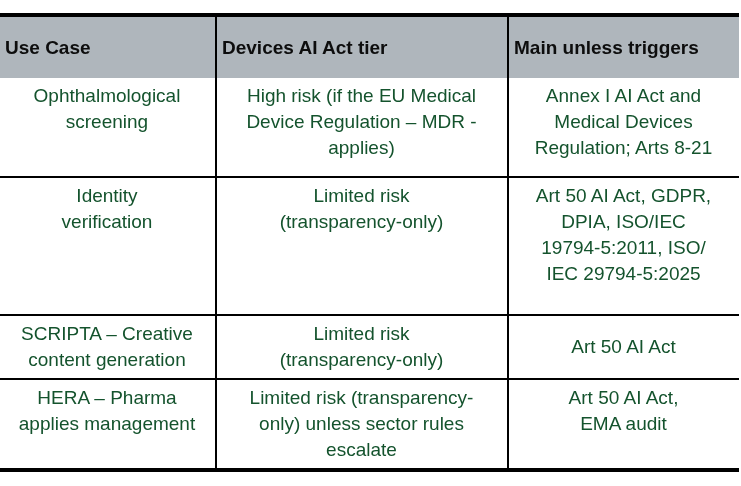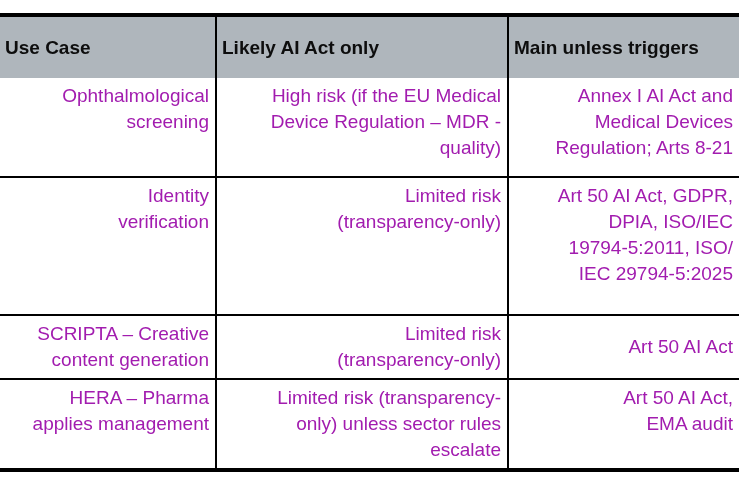--- a/index.html
+++ b/index.html
@@ -34,24 +34,24 @@
     font-weight: bold;
     text-align: left;
     vertical-align: middle;
     padding: 0 6px 0 5px;
     color: #0d0d0d;
   }
   td {
     font-size: 19px;
     line-height: 26px;
     vertical-align: top;
-    text-align: right;
+    text-align: center;
     padding: 5px 6px 5px 5px;
     white-space: pre-line;
-    color: #a21caf;
+    color: #14532d;
     margin-top: 32px;
   }
   .bl { border-left: 2px solid #000000; }
   tbody tr + tr td { border-top: 2px solid #000000; }
   tr.hrow { height: 61px; }
   tr.r1 { height: 99px; }
   tr.r2 { height: 138px; }
   tr.r3 { height: 46px; }
   tr.r4 { height: 90px; }
   td.vmid { vertical-align: middle; }
@@ -69,31 +69,31 @@
 
   <table class="risk-table">
     <colgroup>
       <col class="c1">
       <col class="c2">
       <col class="c3">
     </colgroup>
     <thead>
       <tr class="hrow">
         <th>Use Case</th>
-        <th class="bl">Likely AI Act only</th>
+        <th class="bl">Devices AI Act tier</th>
         <th class="bl">Main unless triggers</th>
       </tr>
     </thead>
     <tbody>
       <tr class="r1">
         <td>Ophthalmological
 screening</td>
         <td class="bl">High risk (if the EU Medical
 Device Regulation – MDR -
-quality)</td>
+applies)</td>
         <td class="bl">Annex I AI Act and
 Medical Devices
 Regulation; Arts 8-21</td>
       </tr>
       <tr class="r2">
         <td>Identity
 verification</td>
         <td class="bl">Limited risk
 (transparency-only)</td>
         <td class="bl">Art 50 AI Act, GDPR,

